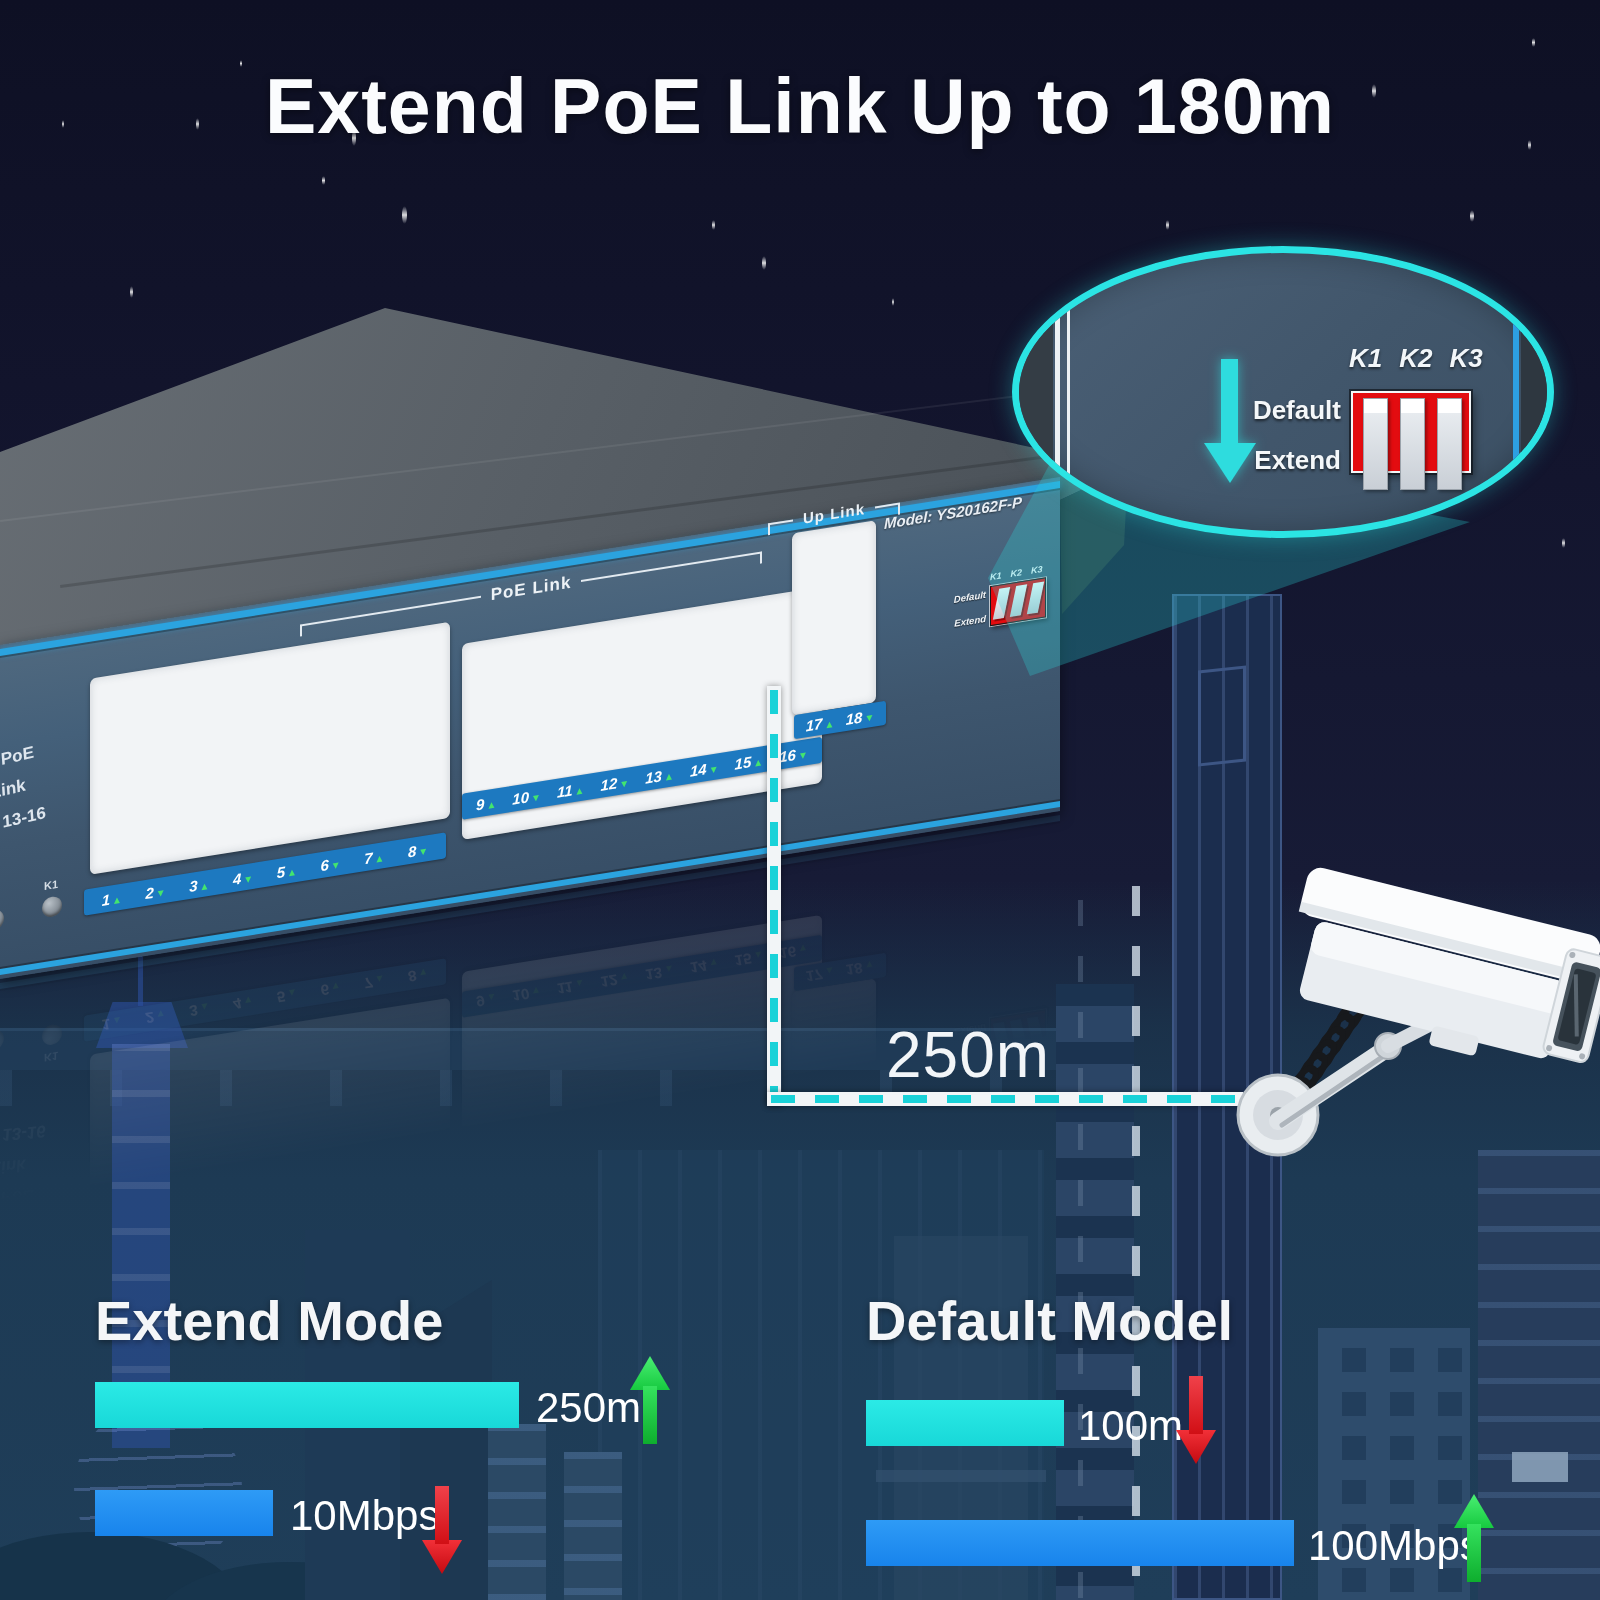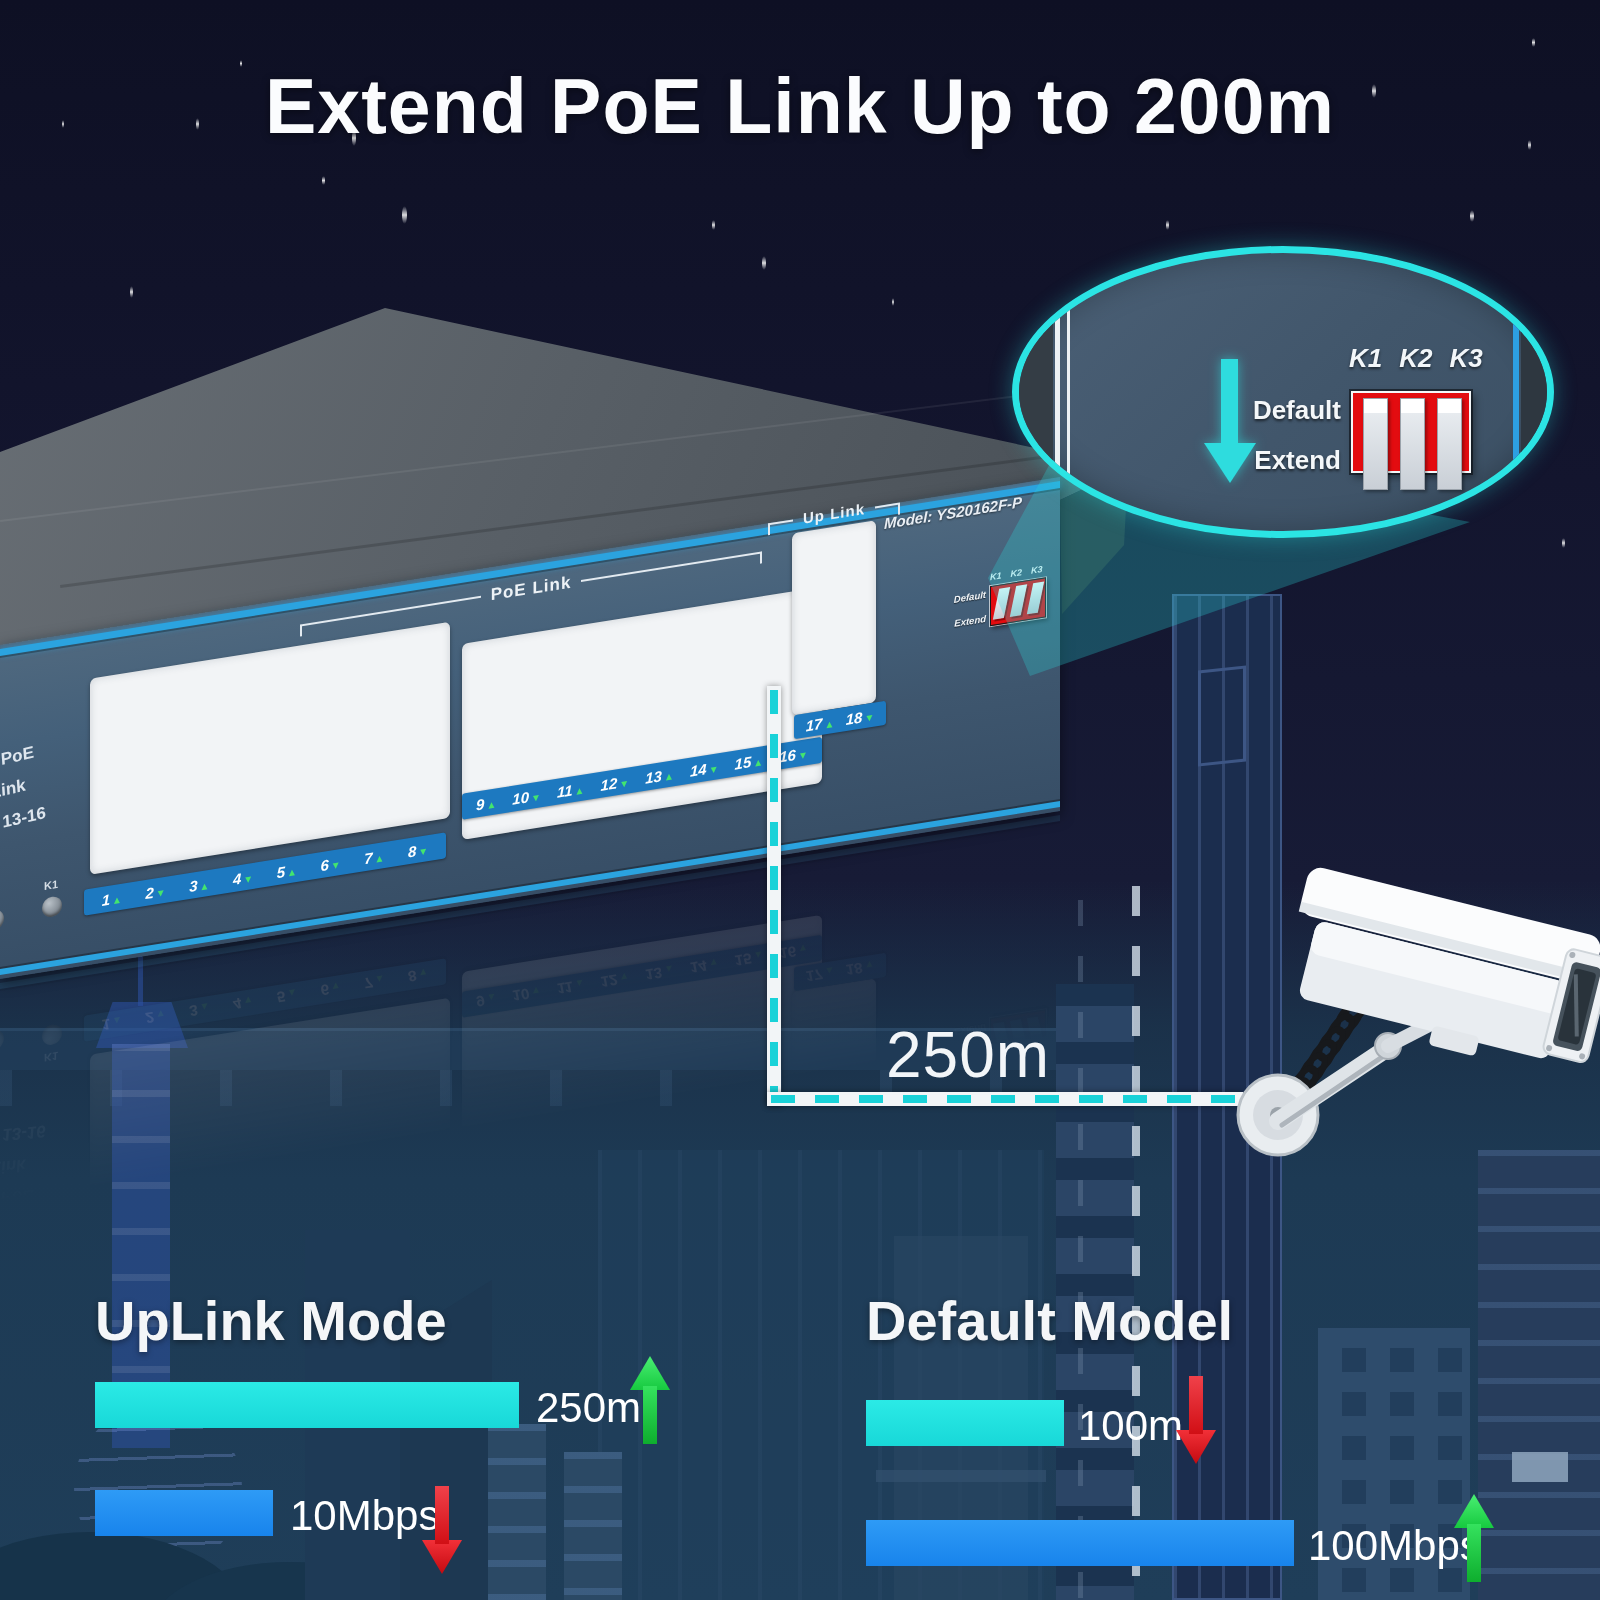--- a/index.html
+++ b/index.html
@@ -524,21 +524,21 @@
     <rect x="412" y="82" width="22" height="74" rx="4" fill="#29333B"></rect>
     <line x1="414" y1="88" x2="430" y2="148" stroke="#5A6670" stroke-width="4"></line>
     <circle cx="406" cy="70" r="3" fill="#AAB1B8"></circle>
       <circle cx="440" cy="70" r="3" fill="#AAB1B8"></circle>
     <circle cx="406" cy="166" r="3" fill="#AAB1B8"></circle>
       <circle cx="440" cy="166" r="3" fill="#AAB1B8"></circle>
   </g>
 </svg>
 
 <section id="mode-extend">
-  <h2 class="mode-title" style="left:95px;top:1288px;">UpLink Mode</h2>
+  <h2 class="mode-title" style="left:95px;top:1288px;">Extend Mode</h2>
   <div class="bar cyan" style="left:95px;top:1382px;width:424px;"></div>
   <div class="bar-label" style="left:536px;top:1384px;">250m</div>
   <div class="trend up" style="left:630px;top:1356px;">
     <div class="head"></div>
     <div class="shaft"></div>
   </div>
   <div class="bar blue" style="left:95px;top:1490px;width:178px;"></div>
   <div class="bar-label" style="left:290px;top:1492px;">10Mbps</div>
   <div class="trend down" style="left:422px;top:1482px;">
     <div class="head"></div>
@@ -555,13 +555,13 @@
     <div class="shaft"></div>
   </div>
   <div class="bar blue" style="left:866px;top:1520px;width:428px;"></div>
   <div class="bar-label" style="left:1308px;top:1522px;">100Mbps</div>
   <div class="trend up" style="left:1454px;top:1494px;">
     <div class="head"></div>
     <div class="shaft"></div>
   </div>
 </section>
 
-<h1 id="title">Extend PoE Link Up to 200m</h1>
+<h1 id="title">Extend PoE Link Up to 180m</h1>
 
 </body></html>

